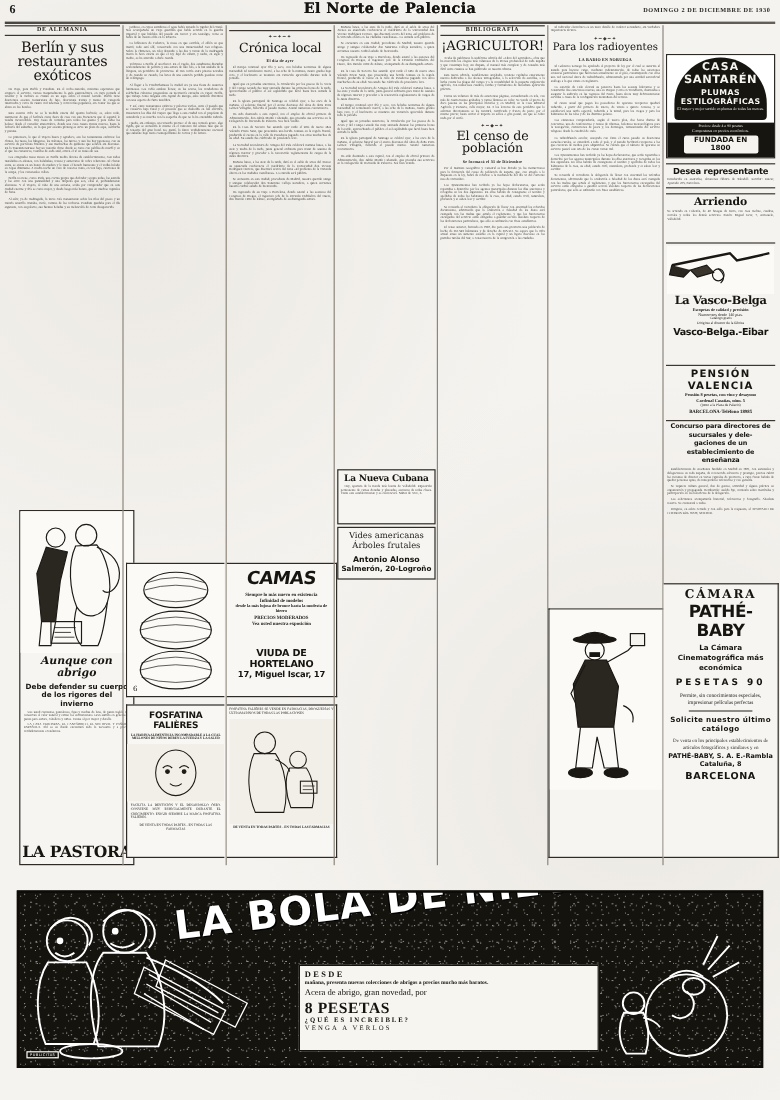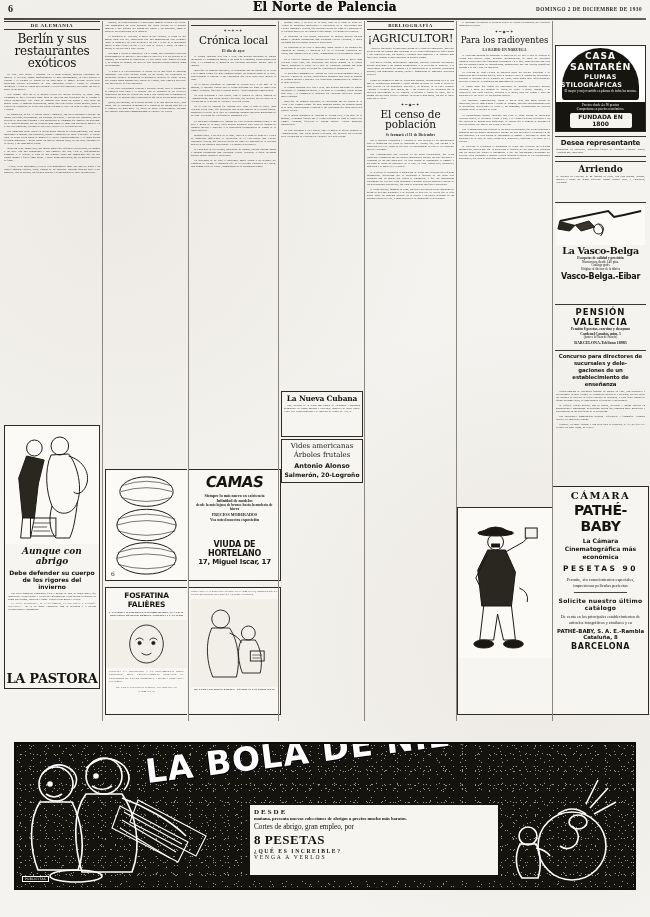--- a/index.html
+++ b/index.html
@@ -101,21 +101,21 @@
     position:absolute; left:0; right:0; top:15px; text-align:center;
     color:#f7f5ef; font-family:"DejaVu Sans", sans-serif; font-weight:bold;
     font-size:9.5px; letter-spacing:.5px;
   }
   .arch .t3 {
     position:absolute; left:0; right:0; top:27px; text-align:center;
     color:#f7f5ef; font-family:"DejaVu Sans", sans-serif; font-weight:bold;
     font-size:6.5px; letter-spacing:.4px;
   }
   .arch .t4 {
-    position:absolute; left:0; right:0; top:35px; 
+    position:absolute; left:0; right:0; top:35px; text-align:center;
     color:#f7f5ef; font-family:"DejaVu Sans", sans-serif; font-weight:bold;
     font-size:6.5px; letter-spacing:.3px;
   }
   .arch .t5 {
     position:absolute; left:8px; right:8px; top:44px; text-align:center;
     color:#f3f1ea; font-size:3.2px; line-height:3.8px;
   }
   .santaren-tail { background:#17150f; color:#f6f4ef; padding:1px 4px 2px; }
   .santaren-tail .sm { font-size:3.2px; text-align:center; line-height:4px; }
   .fundada {
@@ -196,21 +196,21 @@
     <div class="col" style="left:0; width:100px;">
       <div class="kicker">DE ALEMANIA</div>
       <div class="headline h-big">Berlín y sus restaurantes exóticos</div>
       <div class="txt ind p">De viaje, para Berlín y Potsdam. En el coche-restorán, mientras esperamos que empiece el servicio, vamos maquinalmente la guía gastronómica, en cuya portada el tenedor y la cuchara se cruzan en un aspa sobre el mantel nevado. Berlín tiene doscientos sesenta restaurantes de lujo, doscientos treinta y tantos de categoría intermedia y cerca de cuatro mil tabernas y cervecerías populares, sin contar los que se abren en los hoteles.</div>
       <div class="txt ind p">Esta enorme cifra no es la medida exacta del apetito berlinés; es, sobre todo, testimonio de que el berlinés come fuera de casa con una frecuencia que al español le resulta inconcebible. Hay casas de comidas para todos los gustos y para todas las bolsas: desde el comedor aristocrático, donde una cena cuesta treinta marcos, hasta la lechería del suburbio, en la que por sesenta pfennig se sirve un plato de sopa, salchicha y patatas.</div>
       <div class="txt ind p">Lo pintoresco, lo que el viajero busca y agradece, son los restaurantes exóticos: los chinos, los rusos, los húngaros, los italianos, los turcos, y aun los hay japoneses, con su servicio de porcelana finísima y sus muchachas de quimono que sonríen sin descanso. En la Tauentzienstrasse hay un restorán chino donde se come con palillos de marfil y en el que los camareros, vestidos de seda azul, sirven el té en tazas sin asa.</div>
       <div class="txt ind p">Los emigrados rusos tienen en Berlín media docena de establecimientos, casi todos instalados en sótanos, con balalaikas, iconos y samovares de cobre reluciente. El cliente entra, se sienta en un banco de madera y le traen el borsch humeante y el vodka helado en copas diminutas. A media noche un coro de cosacos canta, en voz baja, canciones de la estepa, y los comensales callan.</div>
       <div class="txt ind p">Berlín no tiene, como París, una cocina propia que defender; acepta todas, las asimila y las sirve con una puntualidad y una limpieza que son, ellas sí, profundamente alemanas. Y el viajero, al cabo de una semana, acaba por comprender que en esta ciudad enorme y fría se come mejor, y desde luego más barato, que en muchas capitales de fama.</div>
       <div class="txt ind p">Al salir, ya de madrugada, la nieve caía mansamente sobre los tilos del paseo y un tranvía amarillo cruzaba, vacío, camino de las cocheras. Potsdam quedaba para el día siguiente, con su palacio, sus fuentes heladas y su melancolía de corte desaparecida.</div>
 
-      <div class="ad" style="position:absolute; left:2px; top:404px; width:96px; height:264px;">
+      <div class="ad" style="position:absolute; left:14px; top:404px; width:96px; height:296px;">
         <div class="fig" style="height:118px;">
           <svg viewBox="0 0 96 118" preserveAspectRatio="none">
             <rect x="0" y="0" width="96" height="118" fill="#fbfaf7"></rect>
             <g fill="none" stroke="#1e1b16" stroke-width="1">
 
               <circle cx="30" cy="22" r="8"></circle>
               <path d="M22 30 L14 52 L18 92 L30 92 L34 58 L40 34 Z" fill="#2a2620"></path>
               <path d="M18 92 L16 112 L26 112 L30 92"></path>
 
               <circle cx="56" cy="20" r="9"></circle>
@@ -509,21 +509,21 @@
         </g>
         <ellipse cx="56" cy="126" rx="26" ry="6"></ellipse>
       </g>
     </svg>
 
     <div class="banner-title">LA BOLA DE NIEVE</div>
 
     <div class="banner-box">
       <div class="bb-desde">DESDE</div>
       <div class="bb-l1">mañana, presenta nuevas colecciones de abrigos a precios mucho más baratos.</div>
-      <div class="bb-l2">Cortes de abrigo, gran empleo, por</div>
+      <div class="bb-l2">Acera de abrigo, gran novedad, por</div>
       <div class="bb-price">8 PESETAS</div>
       <div class="bb-l3">¿QUÉ ES INCREIBLE?</div>
       <div class="bb-l4">VENGA A VERLOS</div>
     </div>
 
     <svg style="position:absolute; right:6px; top:30px; width:130px; height:110px;" viewBox="0 0 130 110">
       <g stroke="#ffffff" fill="none" stroke-width="1.6">
         <circle cx="74" cy="72" r="34"></circle>
         <path d="M60 40 q14 -10 28 0"></path>
         <ellipse cx="80" cy="48" rx="9" ry="7"></ellipse>

